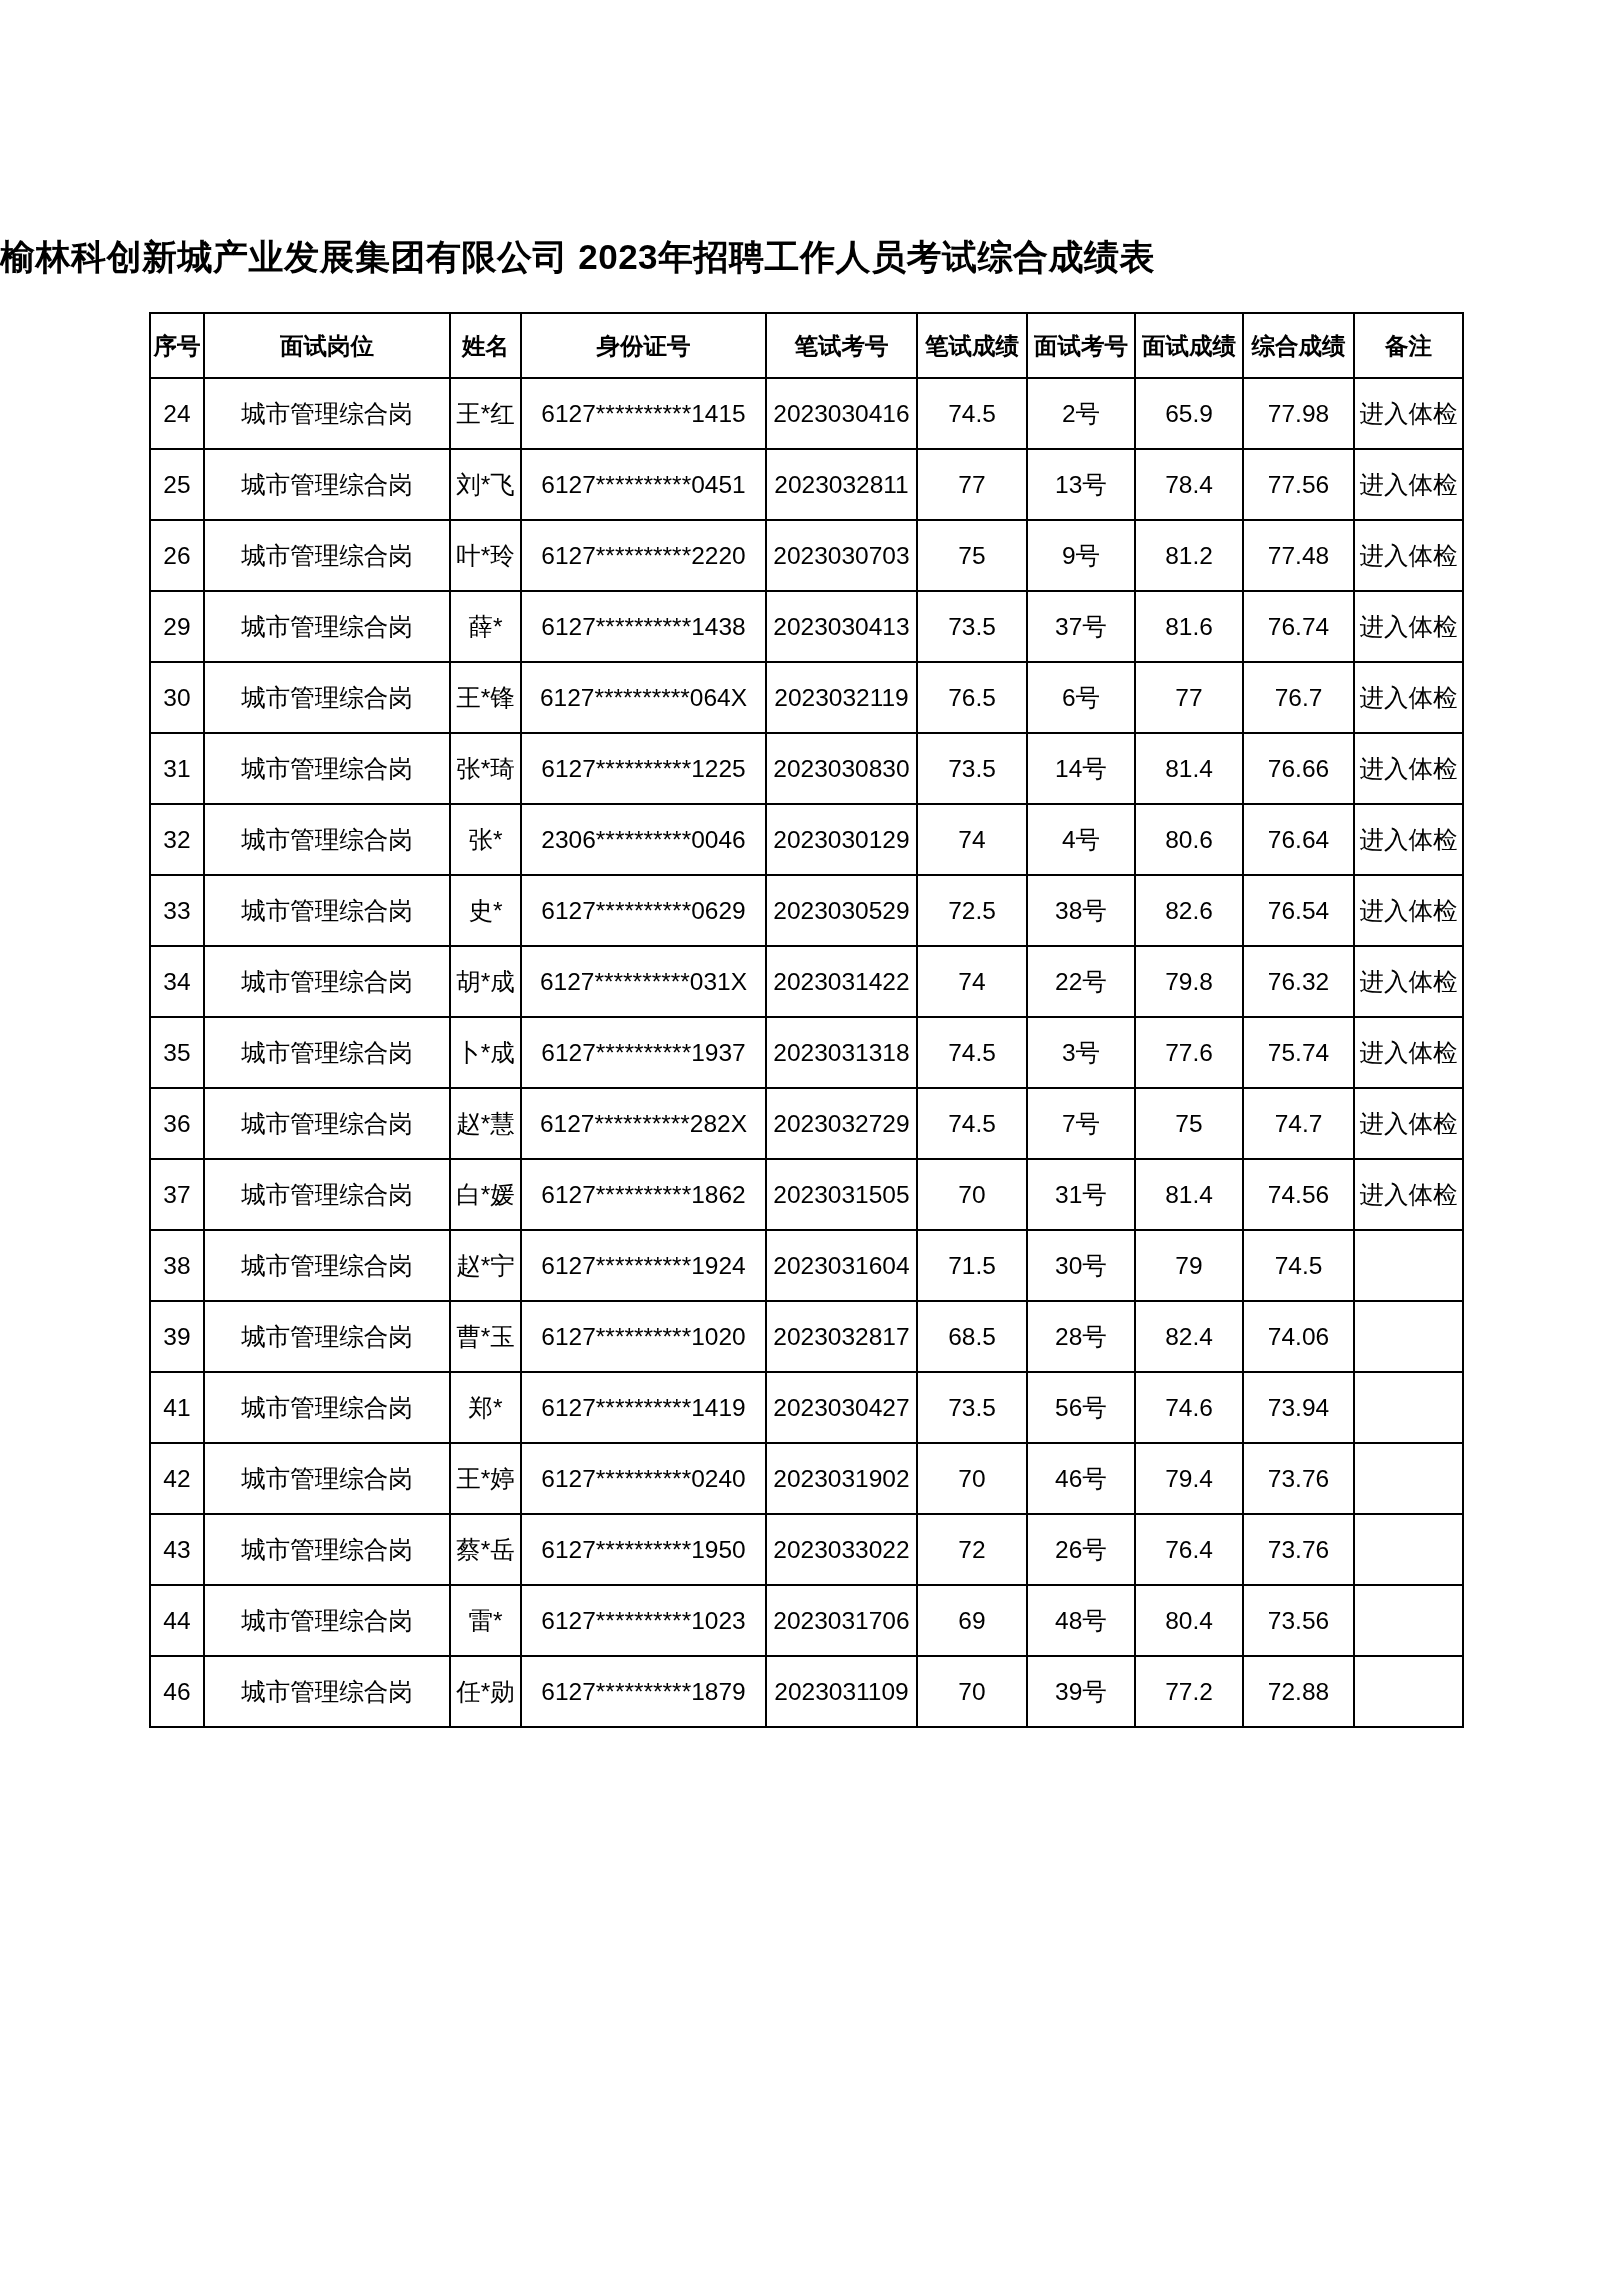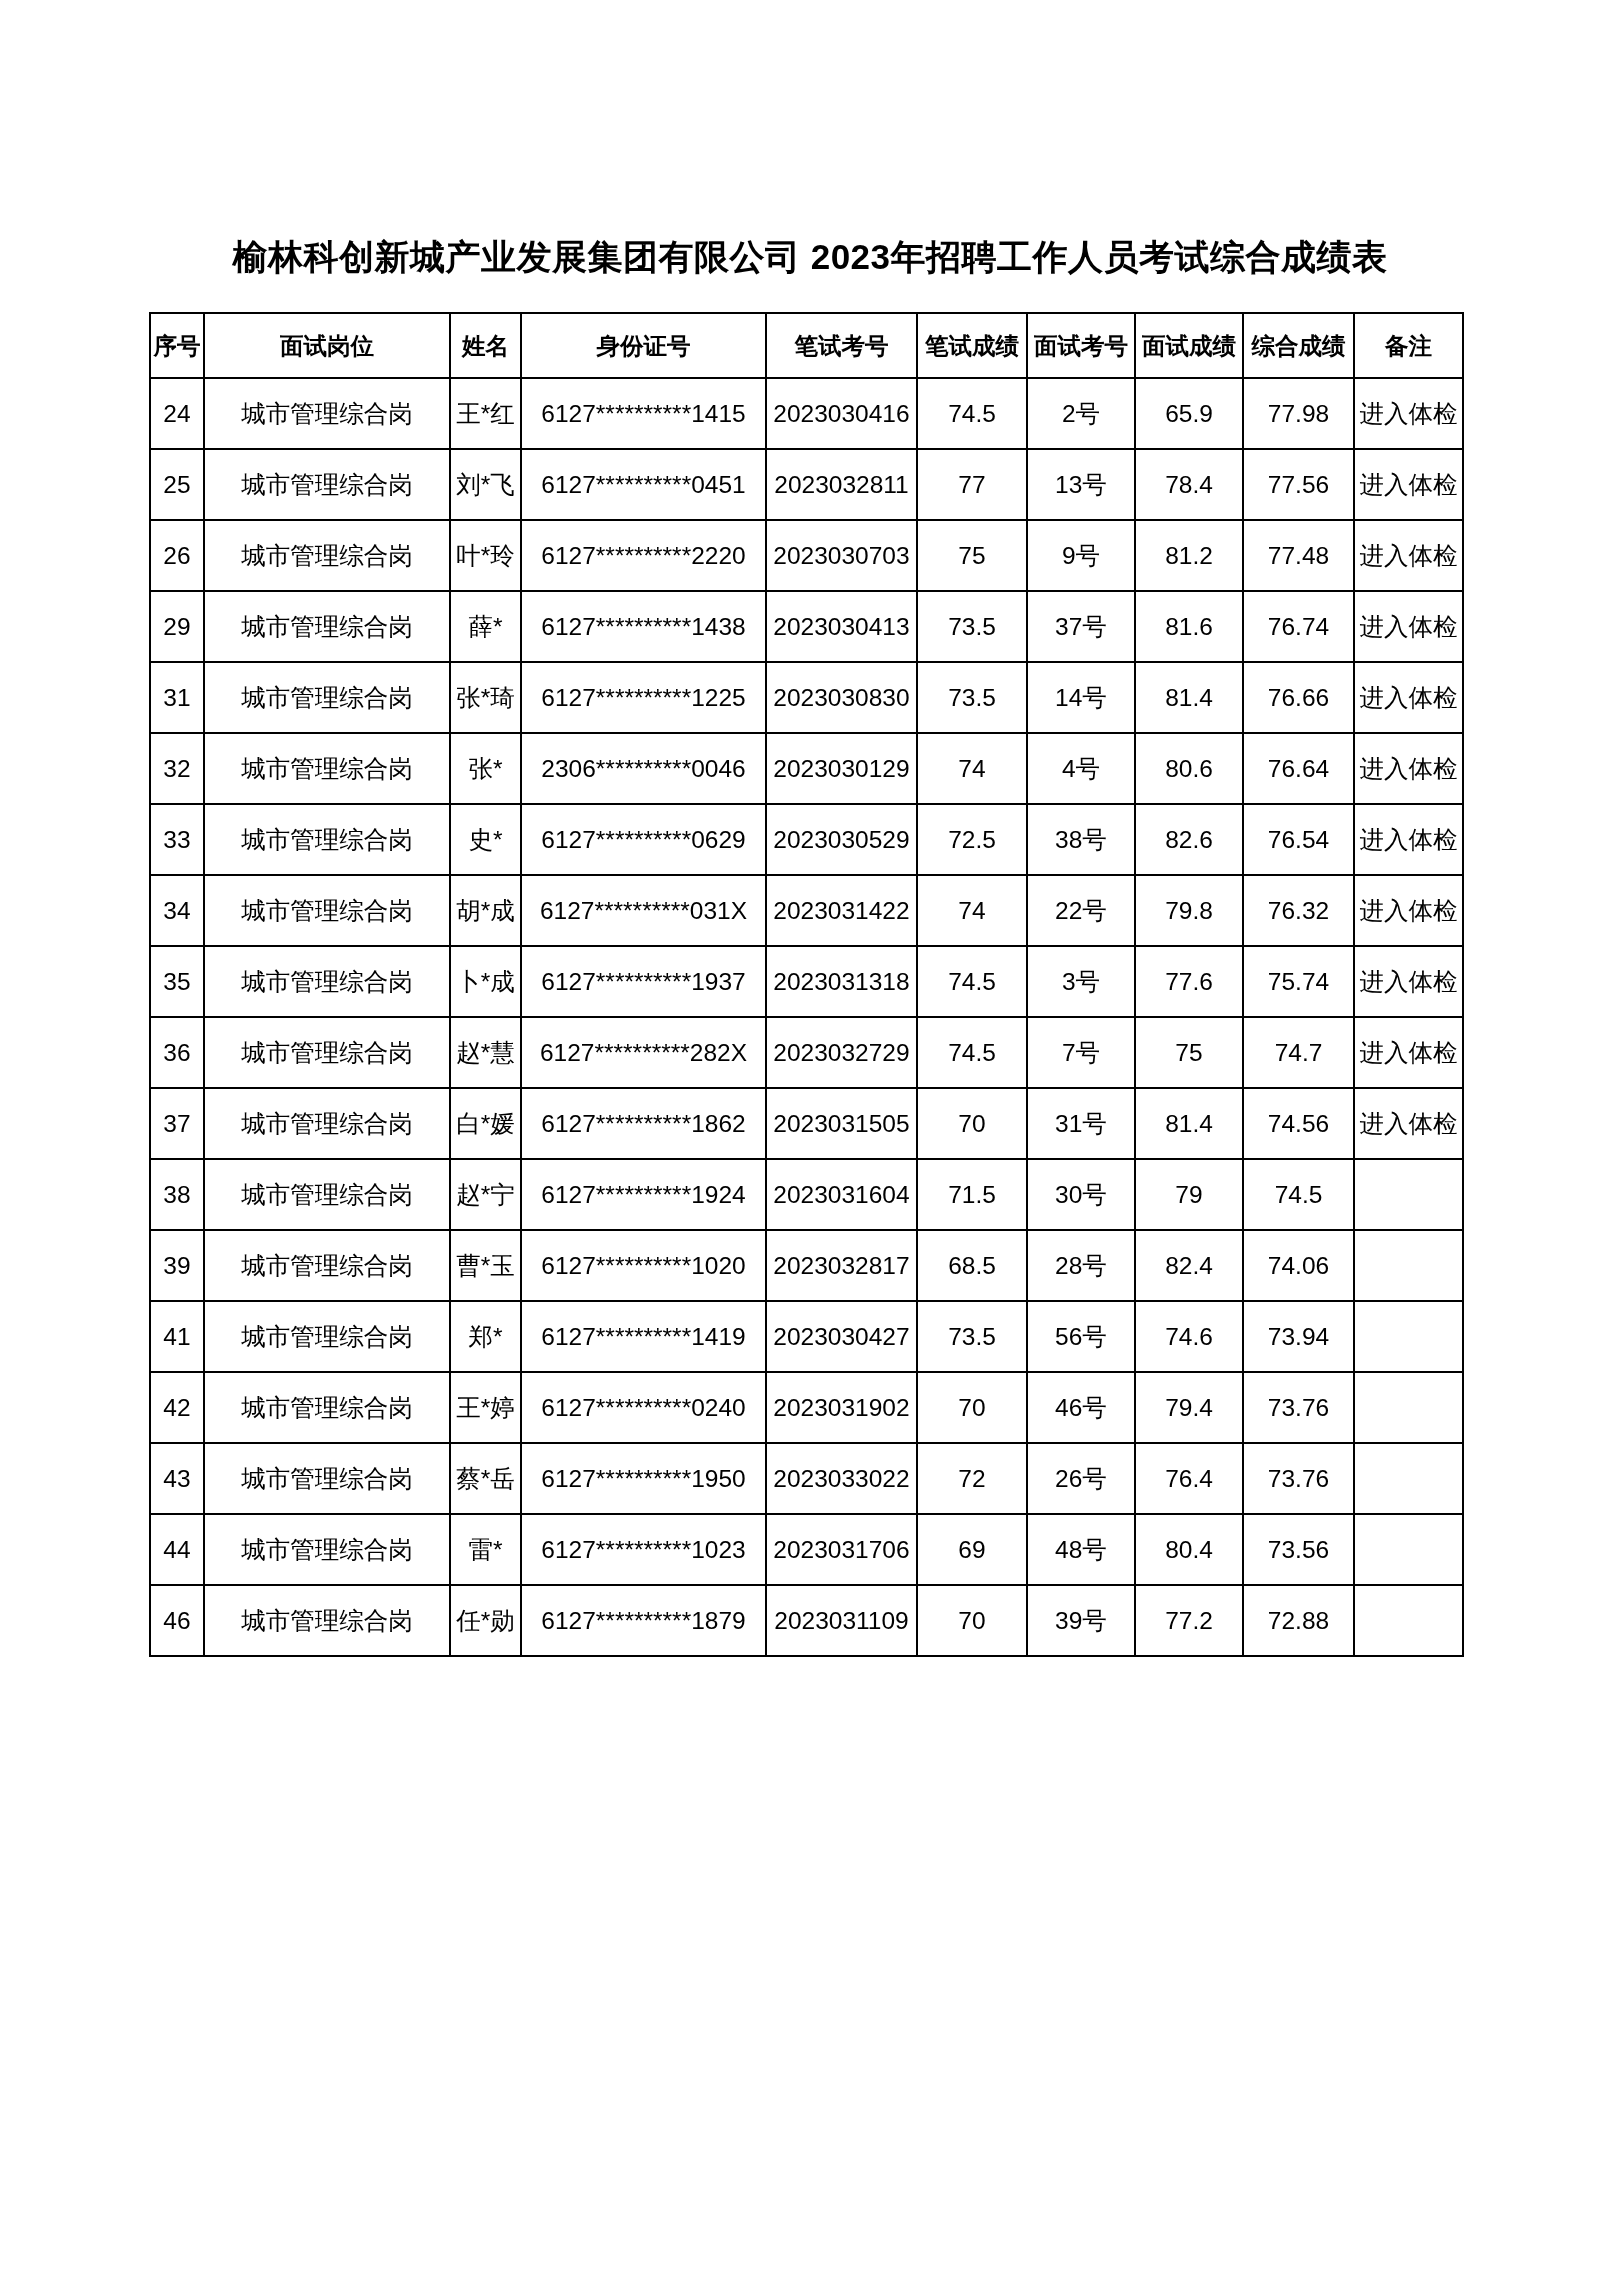--- a/index.html
+++ b/index.html
@@ -15,21 +15,21 @@
     font-family: "Liberation Sans", sans-serif;
     color: #000000;
     overflow: hidden;
   }
   .doc-title {
     position: absolute;
     top: 235px;
     left: 0;
     width: 100%;
     margin: 0;
-    text-align: center;
+    text-align: left;
     font-size: 35px;
     line-height: 43px;
     font-weight: bold;
     letter-spacing: 0.5px;
     white-space: nowrap;
   }
   table.results {
     position: absolute;
     left: 149px;
     top: 312px;
@@ -148,20 +148,32 @@
           <td>薛*</td>
           <td>6127**********1438</td>
           <td>2023030413</td>
           <td>73.5</td>
           <td>37号</td>
           <td>81.6</td>
           <td>76.74</td>
           <td>进入体检</td>
         </tr>
         <tr>
+          <td>30</td>
+          <td>城市管理综合岗</td>
+          <td>王*锋</td>
+          <td>6127**********064X</td>
+          <td>2023032119</td>
+          <td>76.5</td>
+          <td>6号</td>
+          <td>77</td>
+          <td>76.7</td>
+          <td>进入体检</td>
+        </tr>
+        <tr>
           <td>31</td>
           <td>城市管理综合岗</td>
           <td>张*琦</td>
           <td>6127**********1225</td>
           <td>2023030830</td>
           <td>73.5</td>
           <td>14号</td>
           <td>81.4</td>
           <td>76.66</td>
           <td>进入体检</td>

